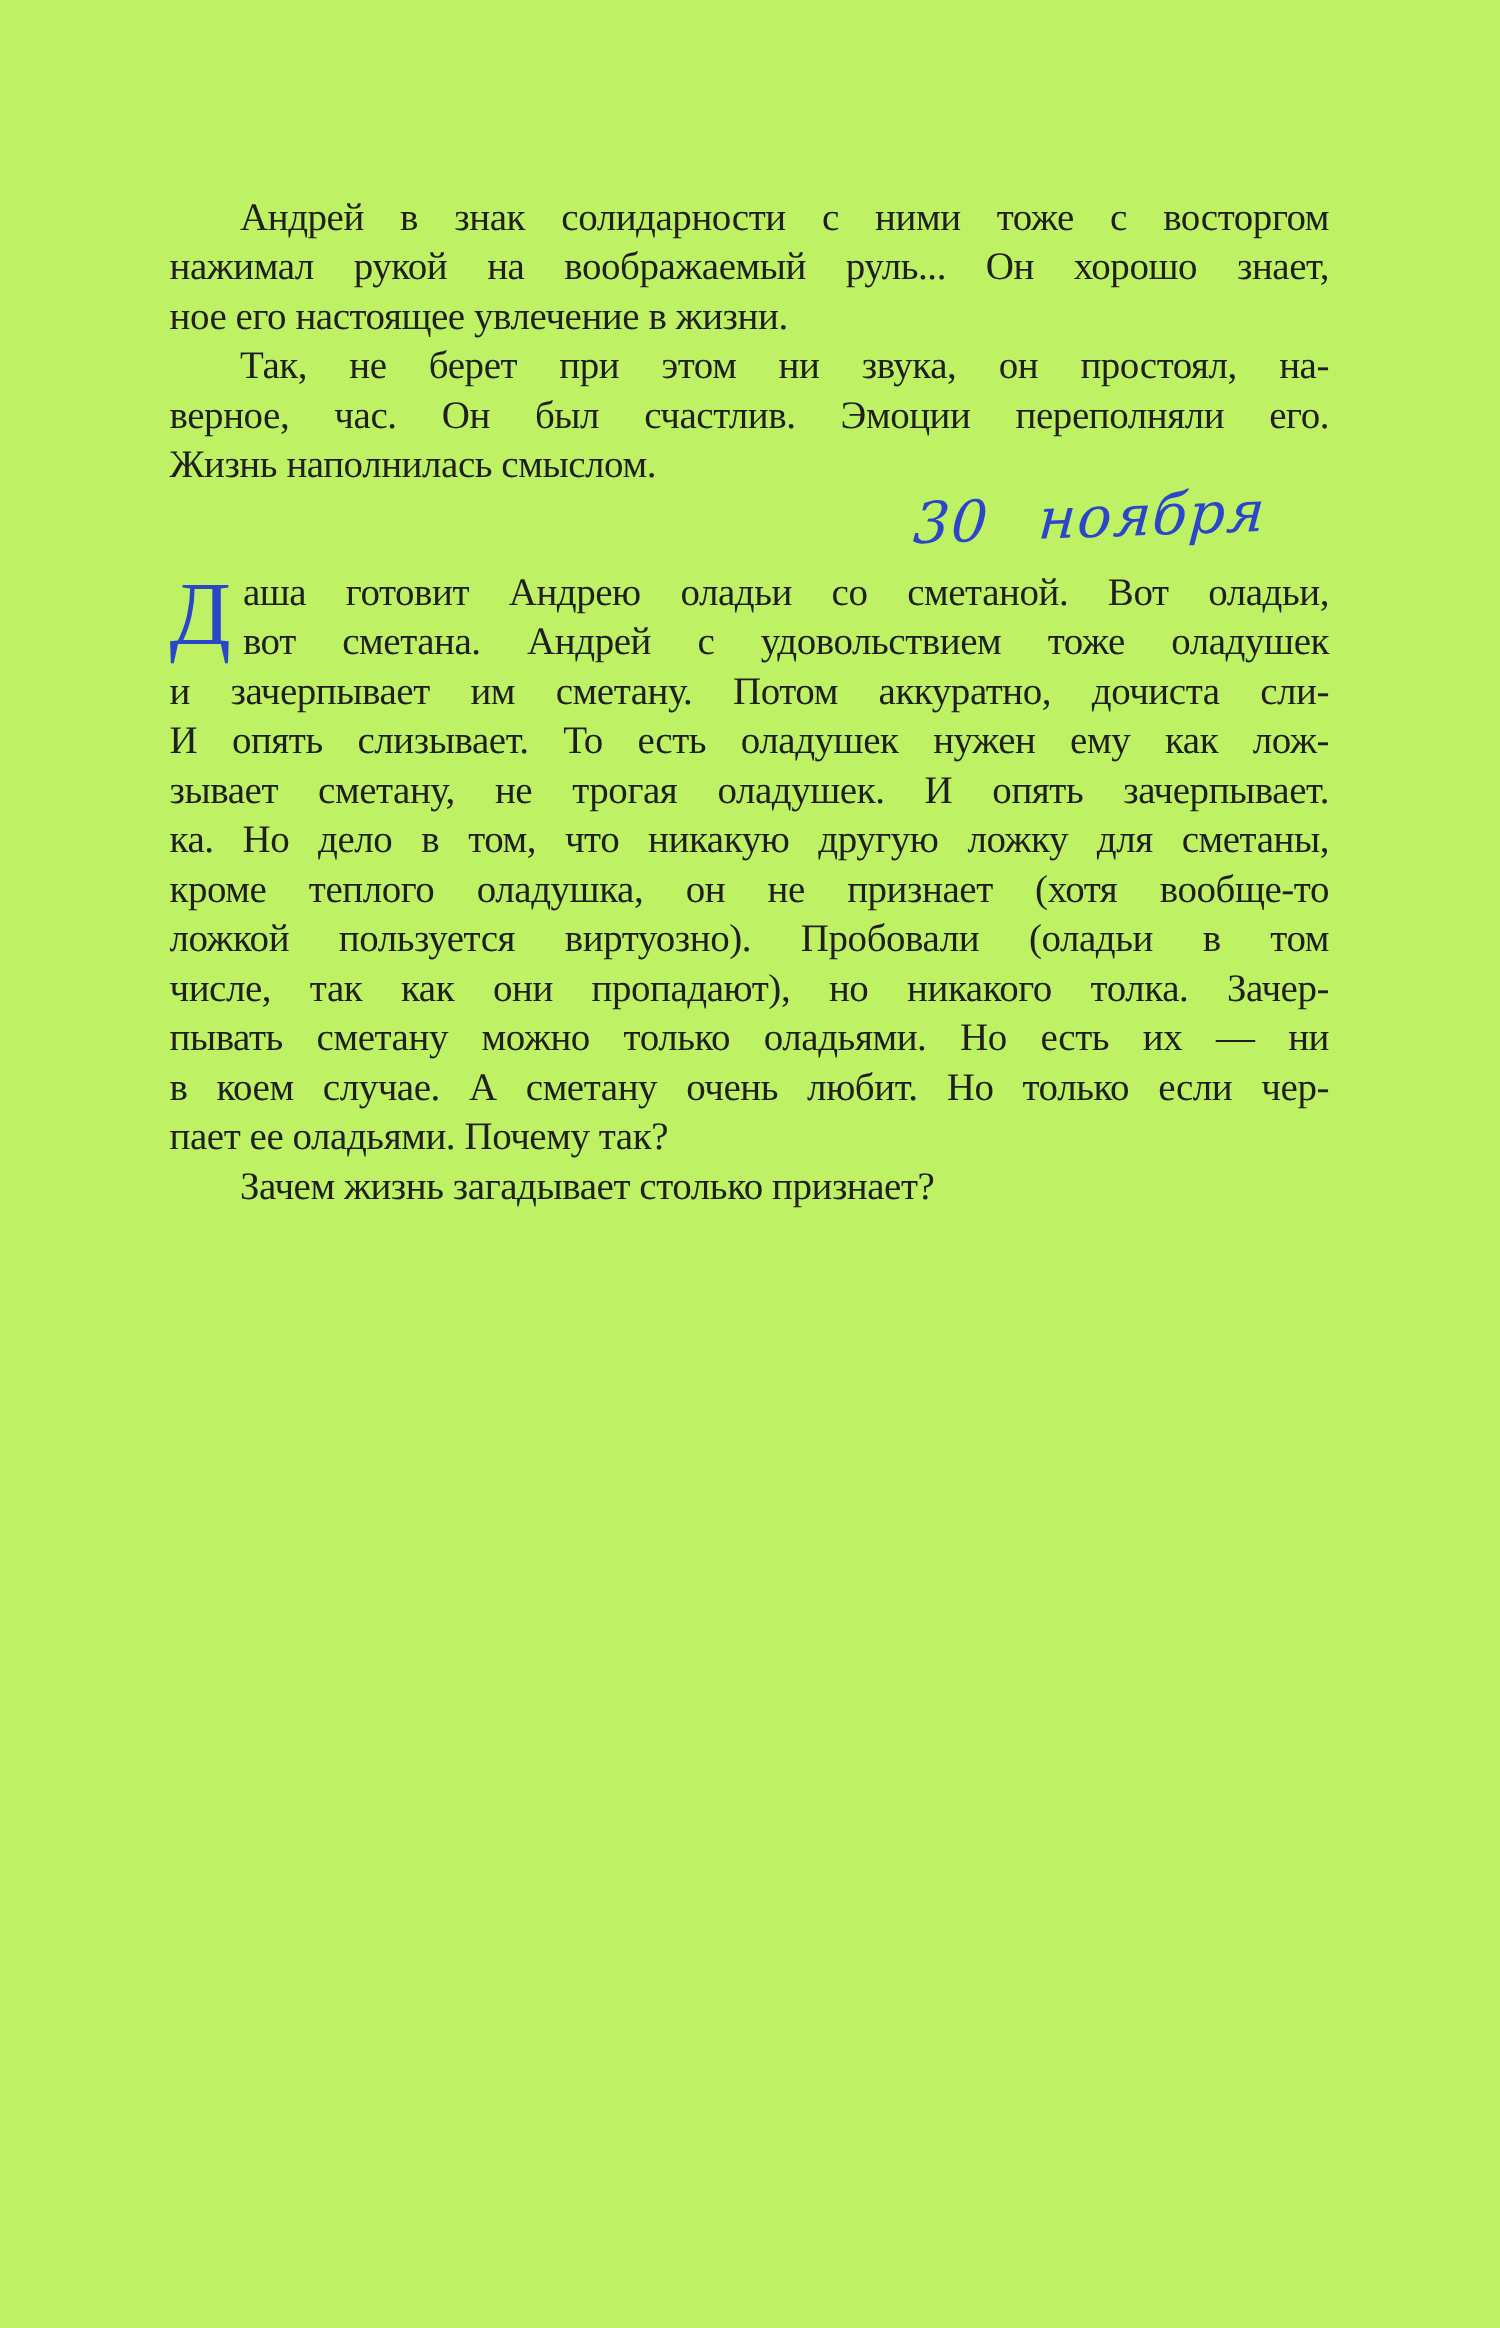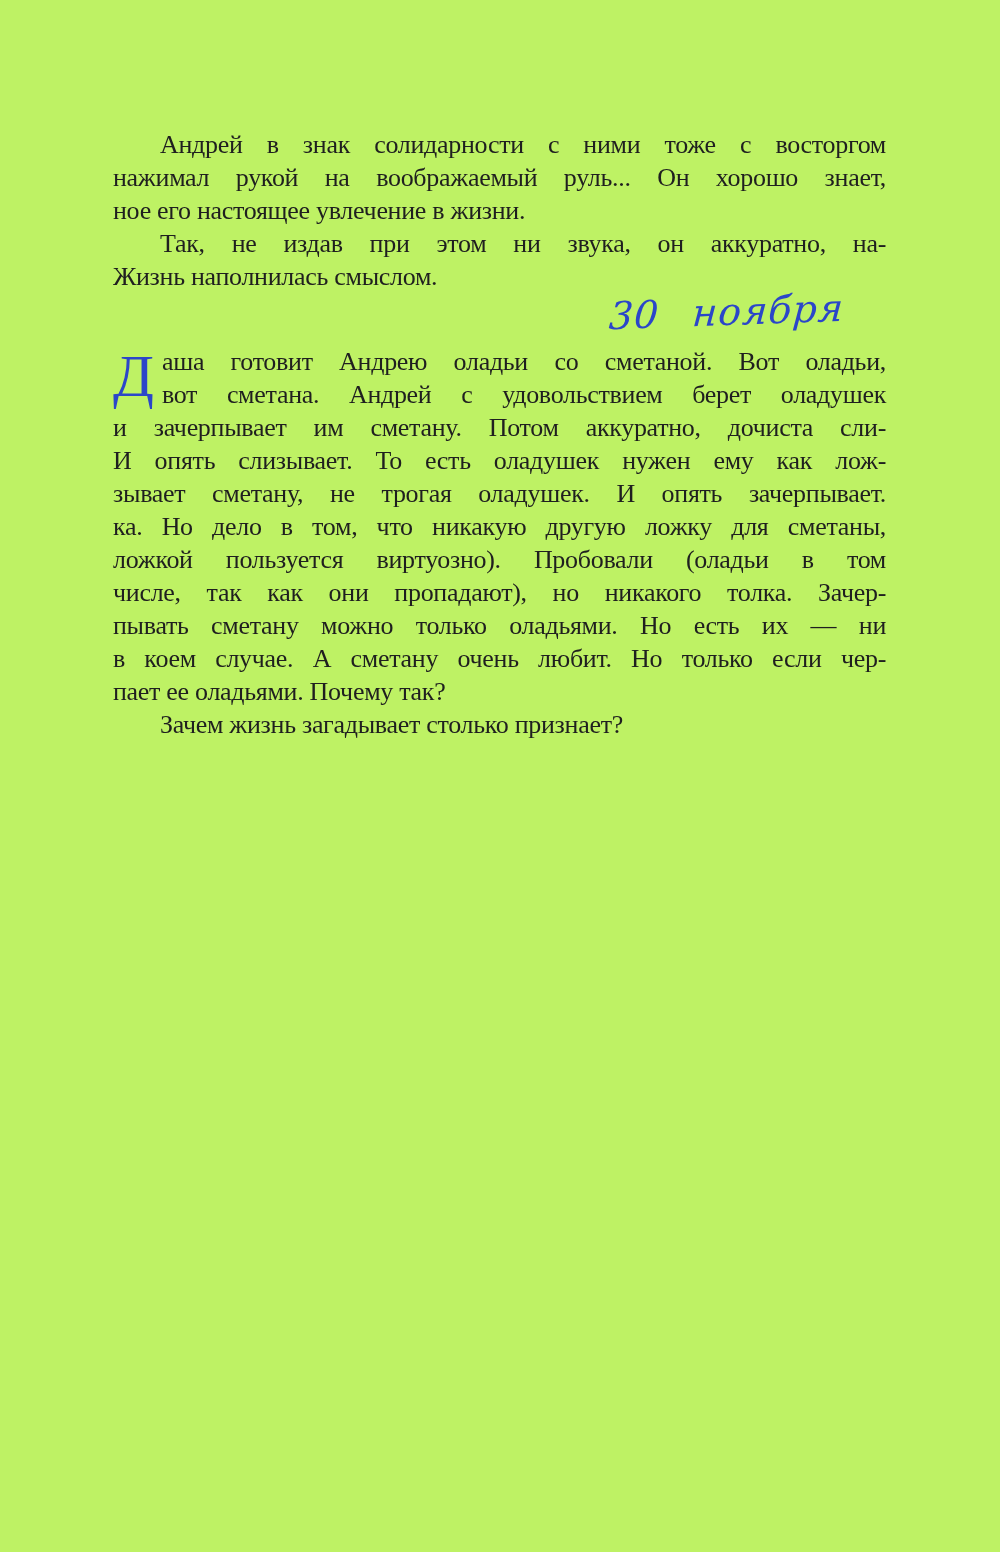--- a/index.html
+++ b/index.html
@@ -74,32 +74,34 @@
 <body>
 
 <div class="book-page">
   <div class="text-column">
       <div class="para">
         <div class="line first-indent">Андрей в знак солидарности с ними тоже с восторгом</div>
         <div class="line">нажимал рукой на воображаемый руль... Он хорошо знает,</div>
         <div class="line last">ное его настоящее увлечение в жизни.</div>
       </div>
       <div class="para">
-        <div class="line first-indent">Так, не издав при этом ни звука, он аккуратно, на-</div>
+        <div class="line first-indent">Так, не берет при этом ни звука, он простоял, на-</div>
+        <div class="line">верное, час. Он был счастлив. Эмоции переполняли его.</div>
         <div class="line last">Жизнь наполнилась смыслом.</div>
       </div>
       <div class="date-block"><span class="handwritten">30 ноября</span></div>
       <div class="para">
         <span class="dropcap">Д</span>
         <div class="line">аша готовит Андрею оладьи со сметаной. Вот оладьи,</div>
-        <div class="line">вот сметана. Андрей с удовольствием берет оладушек</div>
+        <div class="line">вот сметана. Андрей с удовольствием тоже оладушек</div>
         <div class="line">и зачерпывает им сметану. Потом аккуратно, дочиста сли-</div>
         <div class="line">И опять слизывает. То есть оладушек нужен ему как лож-</div>
         <div class="line">зывает сметану, не трогая оладушек. И опять зачерпывает.</div>
         <div class="line">ка. Но дело в том, что никакую другую ложку для сметаны,</div>
+        <div class="line">кроме теплого оладушка, он не признает (хотя вообще-то</div>
         <div class="line">ложкой пользуется виртуозно). Пробовали (оладьи в том</div>
         <div class="line">числе, так как они пропадают), но никакого толка. Зачер-</div>
         <div class="line">пывать сметану можно только оладьями. Но есть их — ни</div>
         <div class="line">в коем случае. А сметану очень любит. Но только если чер-</div>
         <div class="line last">пает ее оладьями. Почему так?</div>
       </div>
       <div class="para">
         <div class="line last first-indent">Зачем жизнь загадывает столько признает?</div>
       </div>
     </div>

